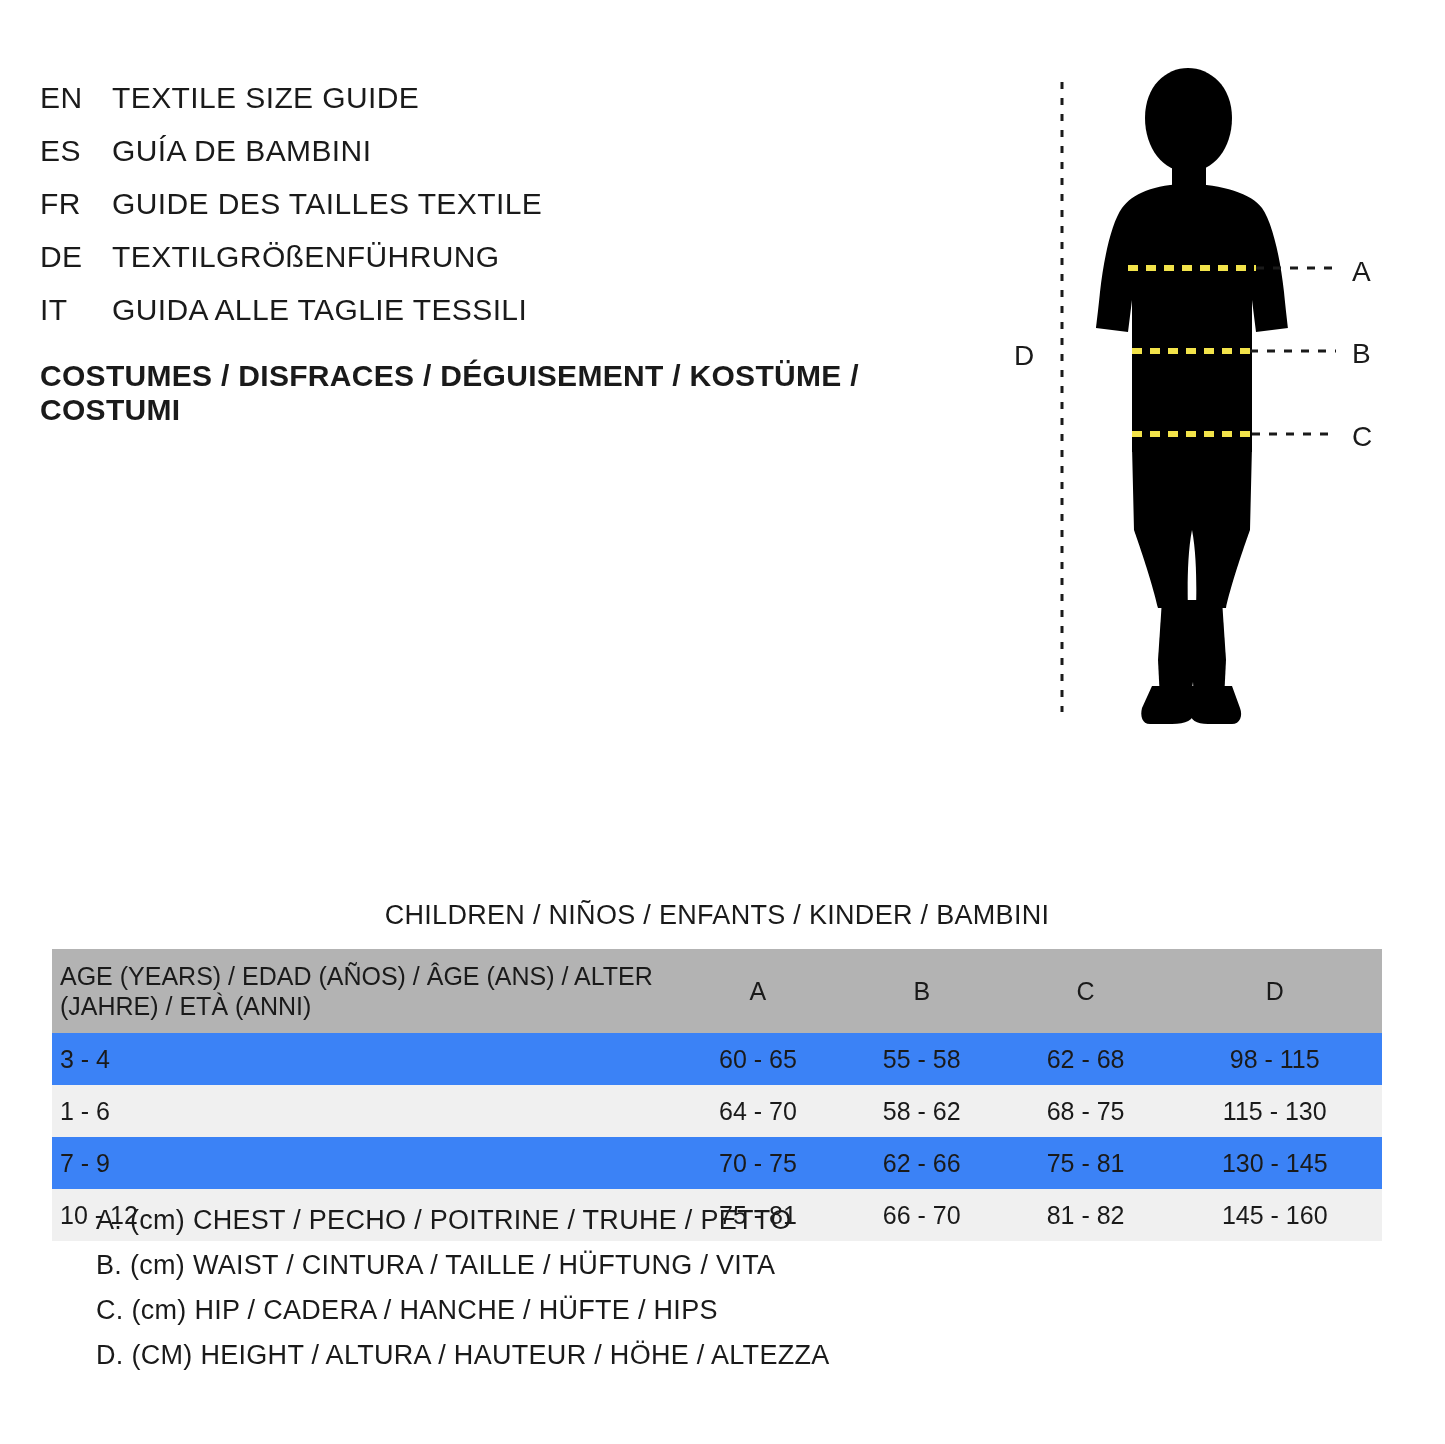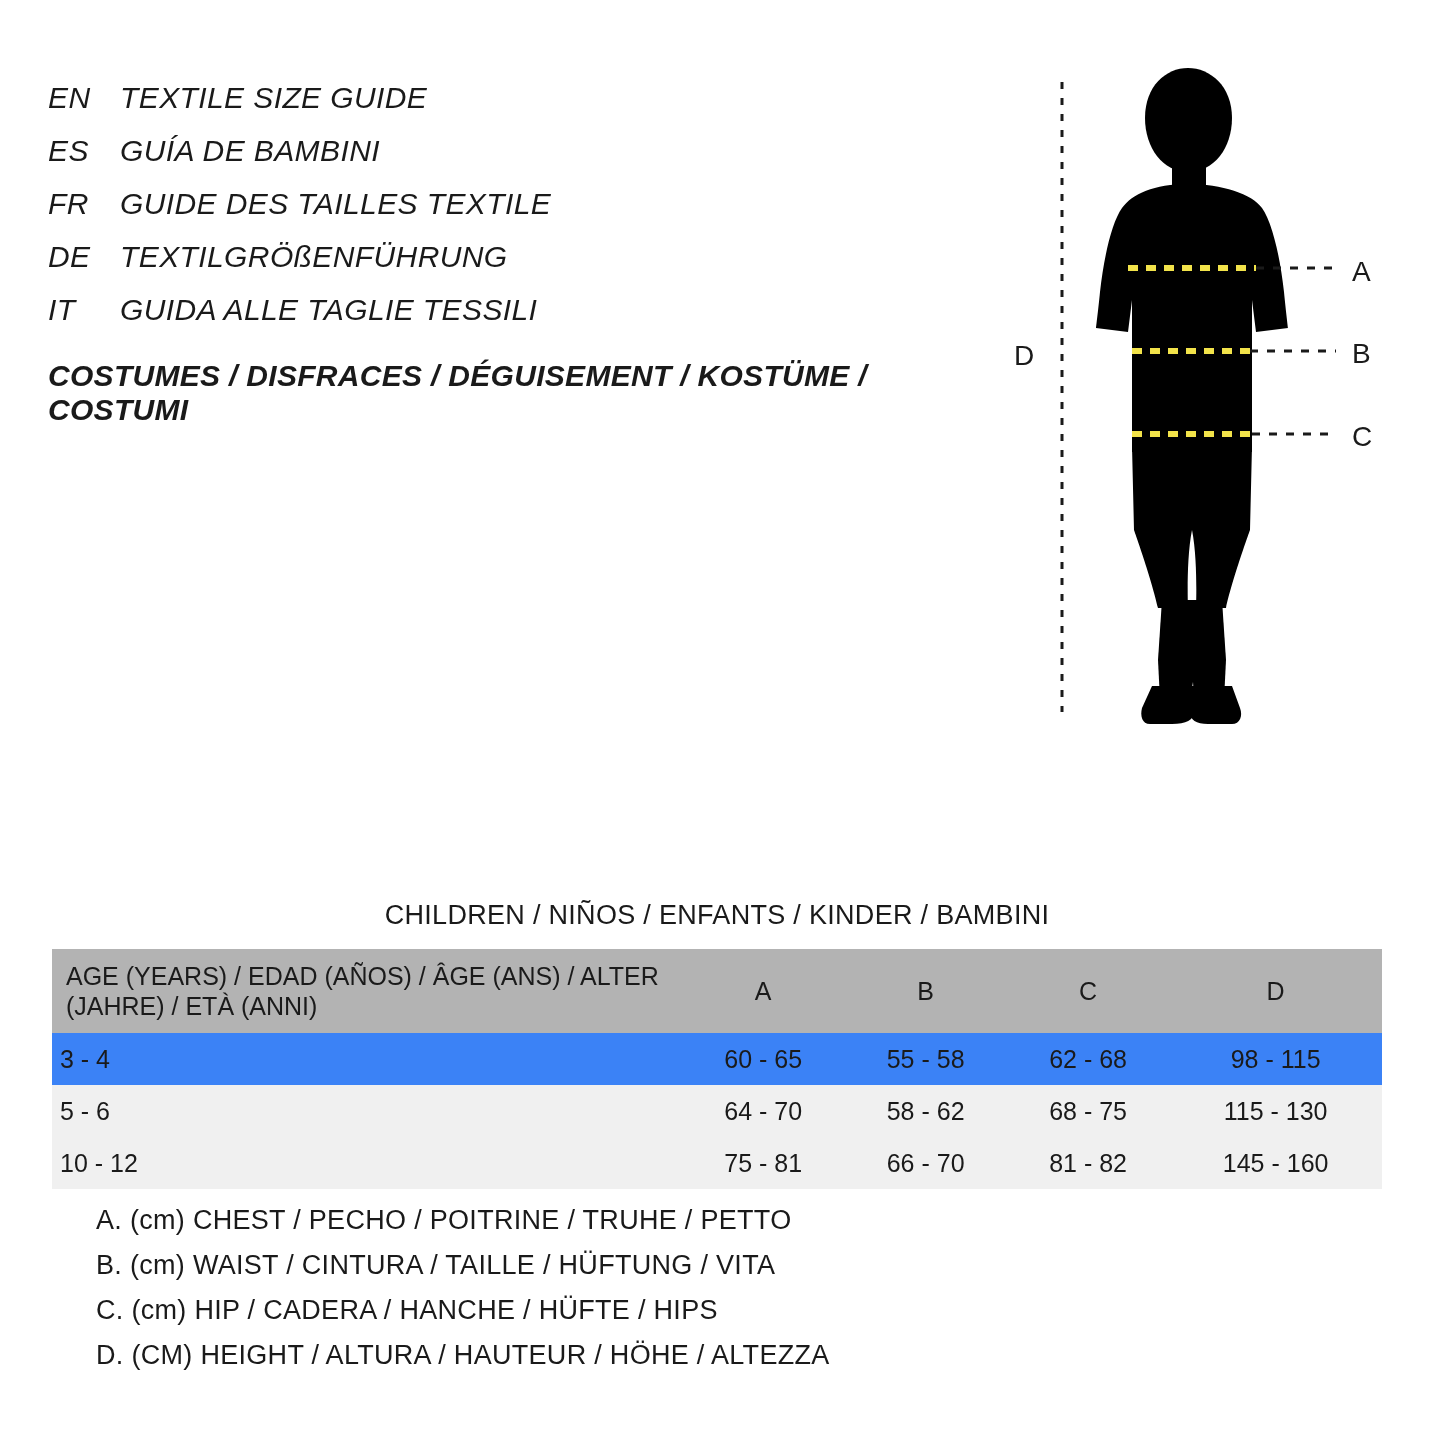--- a/index.html
+++ b/index.html
@@ -12,24 +12,23 @@
     height: 1444px;
     font-family: "Liberation Sans", sans-serif;
     color: #1a1a1a;
     position: relative;
     overflow: hidden;
   }
 
   
   .header {
     position: absolute;
-    left: 48px;
+    left: 40px;
     top: 66px;
     width: 900px;
-    font-style: italic;
   }
   .lang-row {
     display: flex;
     align-items: baseline;
     font-size: 30px;
     line-height: 42px;
     letter-spacing: 0.4px;
   }
   .lang-code {
     width: 72px;
@@ -92,21 +91,21 @@
     background: #b3b3b3;
     font-weight: normal;
     text-align: center;
     padding: 10px 6px;
     color: #1a1a1a;
     height: 64px;
     vertical-align: middle;
   }
   table.size-table thead th.head-age {
     text-align: left;
-    padding-left: 14px;
+    padding-left: 8px;
     width: 610px;
     line-height: 30px;
   }
   table.size-table tbody td {
     text-align: center;
     padding: 8px 6px;
     height: 36px;
   }
   table.size-table tbody td.cell-age {
     text-align: left;
@@ -233,25 +232,32 @@
     </thead>
     <tbody>
       <tr class="even">
         <td class="cell-age">3 - 4</td>
         <td>60 - 65</td>
         <td>55 - 58</td>
         <td>62 - 68</td>
         <td>98 - 115</td>
       </tr>
       <tr class="odd">
-        <td class="cell-age">5 - 6</td>
+        <td class="cell-age">1 - 6</td>
         <td>64 - 70</td>
         <td>58 - 62</td>
         <td>68 - 75</td>
         <td>115 - 130</td>
+      </tr>
+      <tr class="even">
+        <td class="cell-age">7 - 9</td>
+        <td>70 - 75</td>
+        <td>62 - 66</td>
+        <td>75 - 81</td>
+        <td>130 - 145</td>
       </tr>
       <tr class="odd">
         <td class="cell-age">10 - 12</td>
         <td>75 - 81</td>
         <td>66 - 70</td>
         <td>81 - 82</td>
         <td>145 - 160</td>
       </tr>
     </tbody>
   </table>

